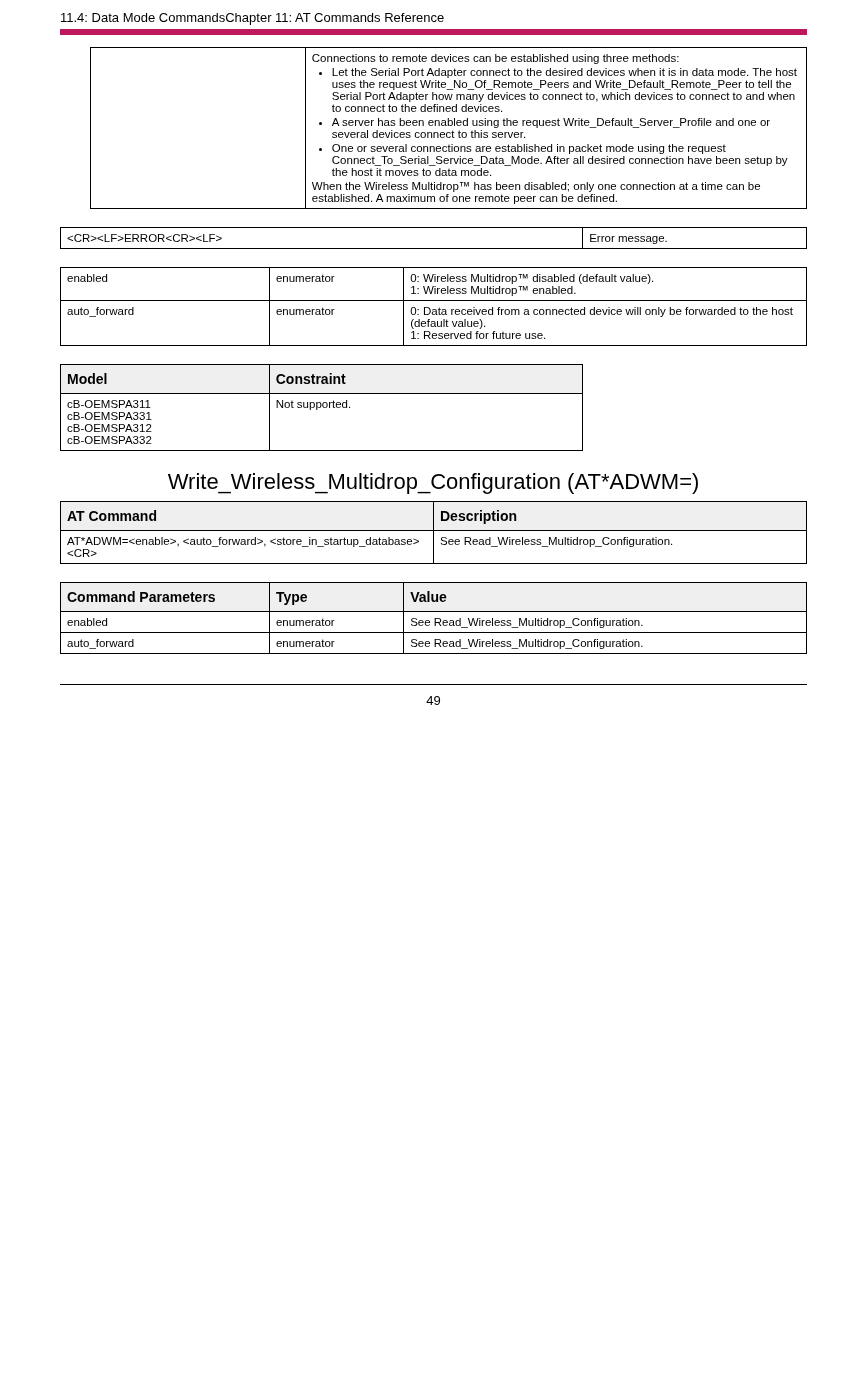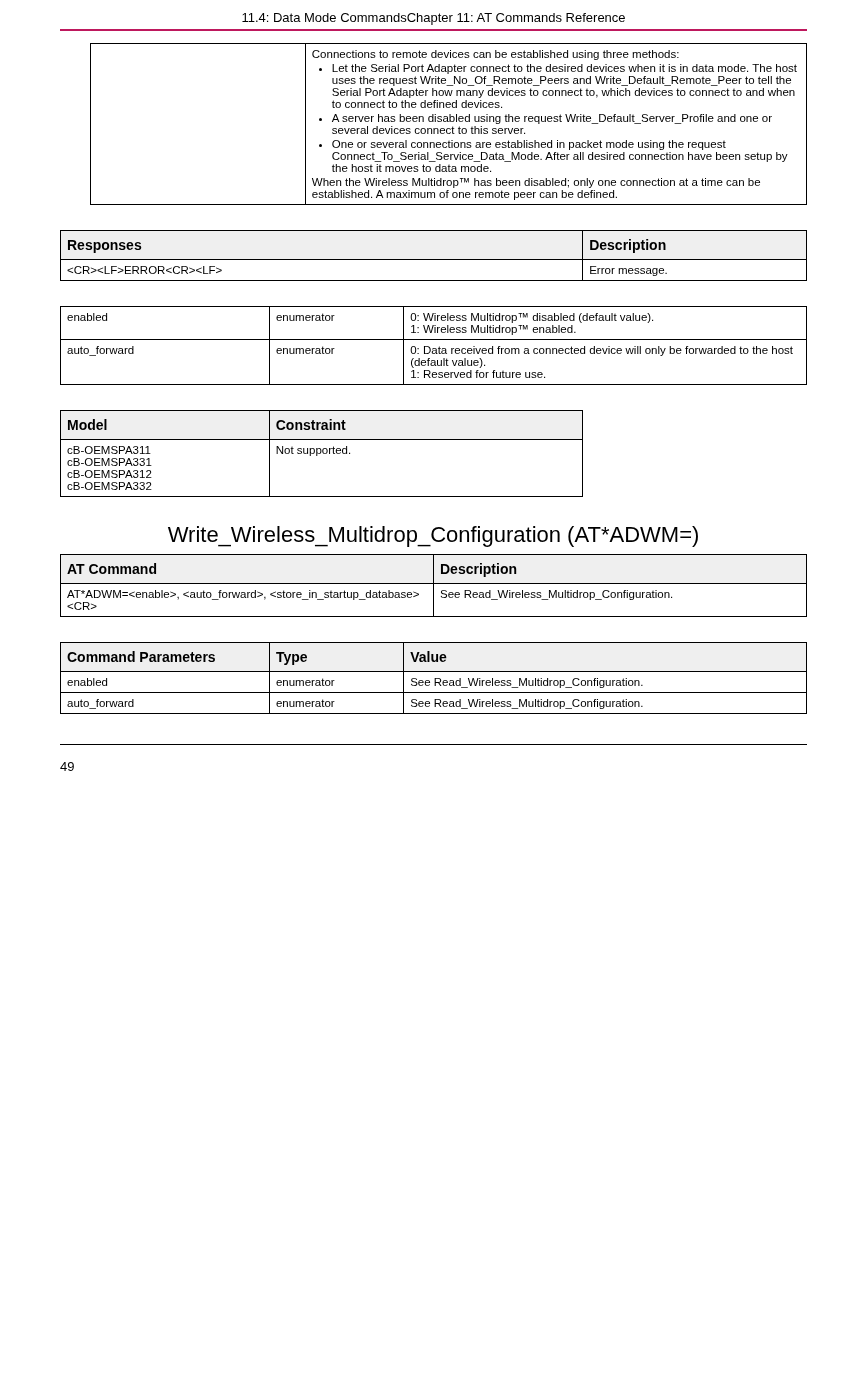--- a/index.html
+++ b/index.html
@@ -10,31 +10,31 @@
     color: #000;
     background: #fff;
     width: 867px;
   }
   .page {
     padding: 10px 60px 20px 60px;
     box-sizing: border-box;
   }
   .header {
     display: flex;
-    justify-content: center;
+    justify-content: flex-start;
     font-family: "Comic Sans MS", cursive, sans-serif;
     font-size: 13px;
     padding-bottom: 4px;
-    border-bottom: 2px solid #be185d;
+    border-bottom: 6px solid #be185d;
     margin-bottom: 12px;
   }
   table.doc {
     border-collapse: collapse;
     width: 100%;
-    margin-bottom: 25px;
+    margin-bottom: 18px;
     table-layout: fixed;
   }
   table.doc th, table.doc td {
     border: 1px solid #000;
     padding: 4px 6px;
     text-align: left;
     vertical-align: top;
     font-size: 11.5px;
     word-wrap: break-word;
   }
@@ -55,24 +55,24 @@
   h2.section {
     font-family: "Comic Sans MS", cursive, sans-serif;
     font-weight: normal;
     font-size: 22px;
     margin: 18px 0 6px 0;
     text-align: center;
   }
   .footer {
     border-top: 1px solid #000;
     margin-top: 30px;
-    text-align: left;
+    text-align: center;
     font-family: "Comic Sans MS", cursive, sans-serif;
     font-size: 13px;
-    padding-top: 14px;
+    padding-top: 8px;
   }
 </style>
 </head>
 <body>
 
 <div class="page">
 
   <div class="header">
     <span>11.4: Data Mode Commands</span>
     <span>Chapter 11: AT Commands Reference</span>
@@ -83,39 +83,35 @@
         <col style="width:30%">
         <col style="width:70%">
       </colgroup>
     <tbody>
         <tr>
       <td></td>
       <td>
         <div>Connections to remote devices can be established using three methods:</div>
         <ul class="bullets">
           <li>Let the Serial Port Adapter connect to the desired devices when it is in data mode. The host uses the request Write_No_Of_Remote_Peers and Write_Default_Remote_Peer to tell the Serial Port Adapter how many devices to connect to, which devices to connect to and when to connect to the defined devices.</li>
-          <li>A server has been disabled using the request Write_Default_Server_Profile and one or several devices connect to this server.</li>
+          <li>A server has been enabled using the request Write_Default_Server_Profile and one or several devices connect to this server.</li>
           <li>One or several connections are established in packet mode using the request Connect_To_Serial_Service_Data_Mode. After all desired connection have been setup by the host it moves to data mode.</li>
         </ul>
         <div>When the Wireless Multidrop™ has been disabled; only one connection at a time can be established. A maximum of one remote peer can be defined.</div>
       </td>
     </tr>
   </tbody>
     </table>
 
   <table class="doc">
     <colgroup>
         <col style="width:70%">
         <col style="width:30%">
       </colgroup>
     <tbody>
-        <tr>
-      <th>Responses</th>
-      <th>Description</th>
-    </tr>
     <tr>
       <td>&lt;CR&gt;&lt;LF&gt;ERROR&lt;CR&gt;&lt;LF&gt;</td>
       <td>Error message.</td>
     </tr>
   </tbody>
     </table>
 
   <table class="doc">
     <colgroup>
         <col style="width:28%">

